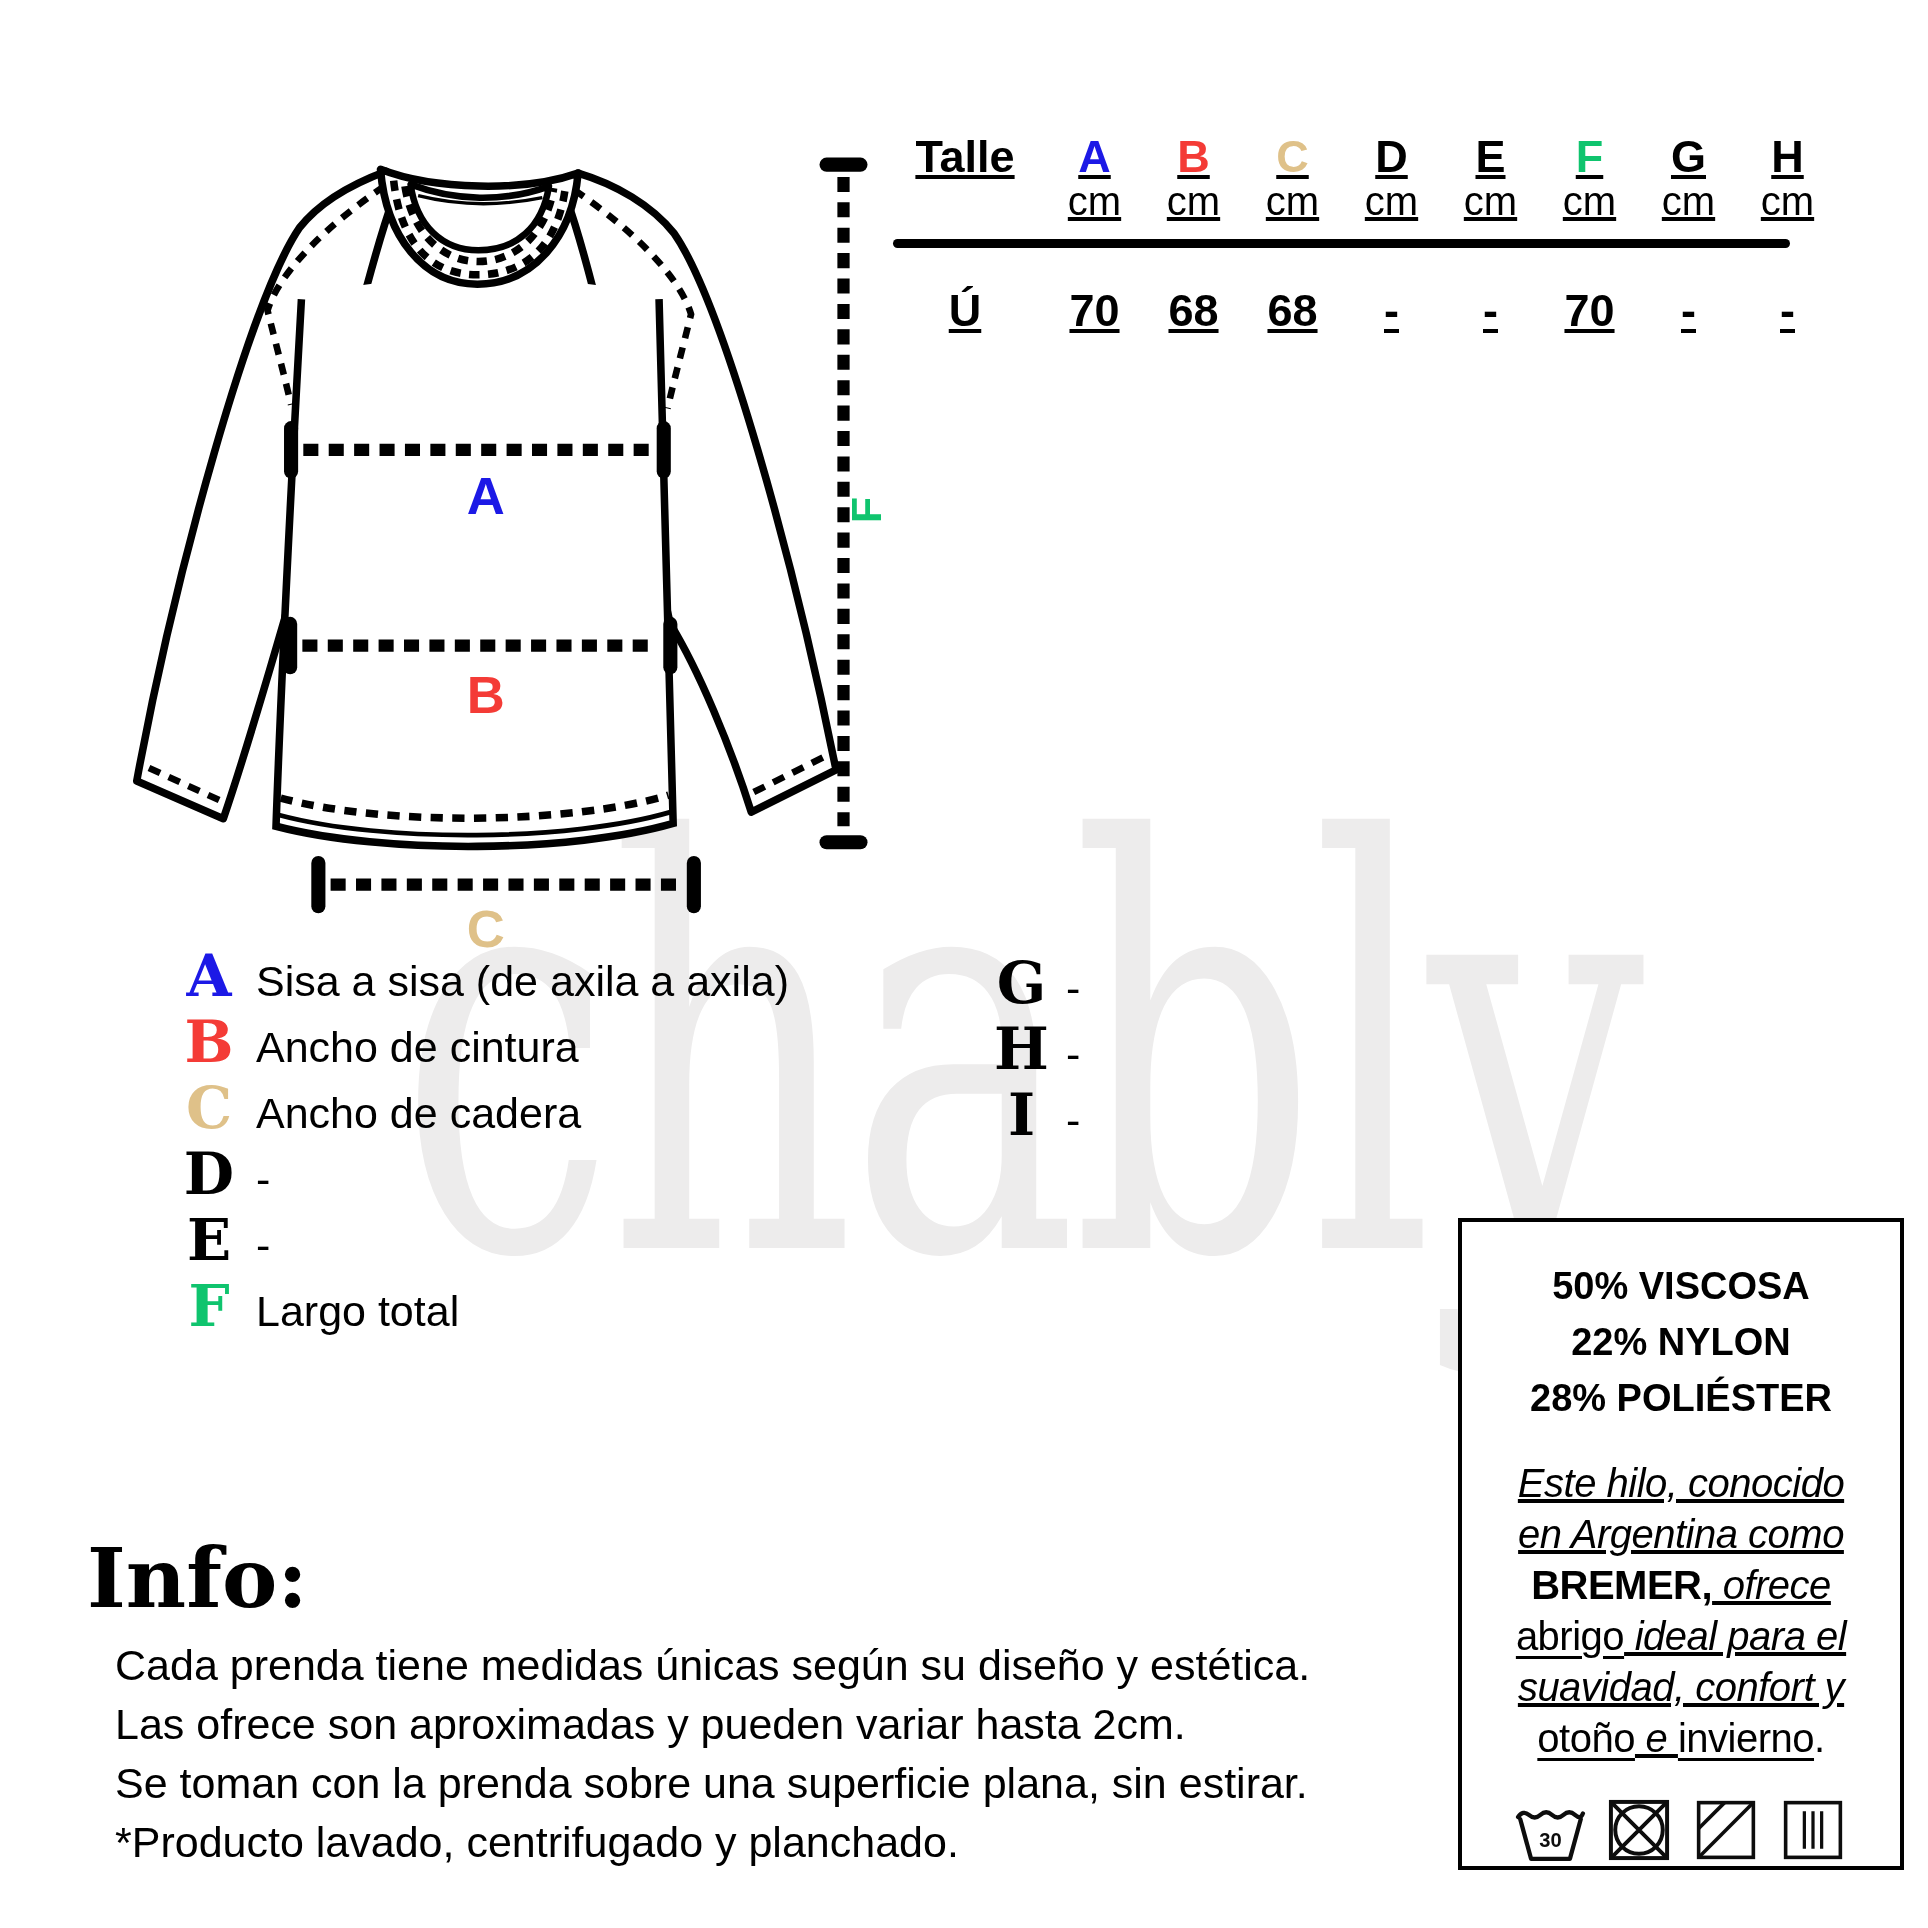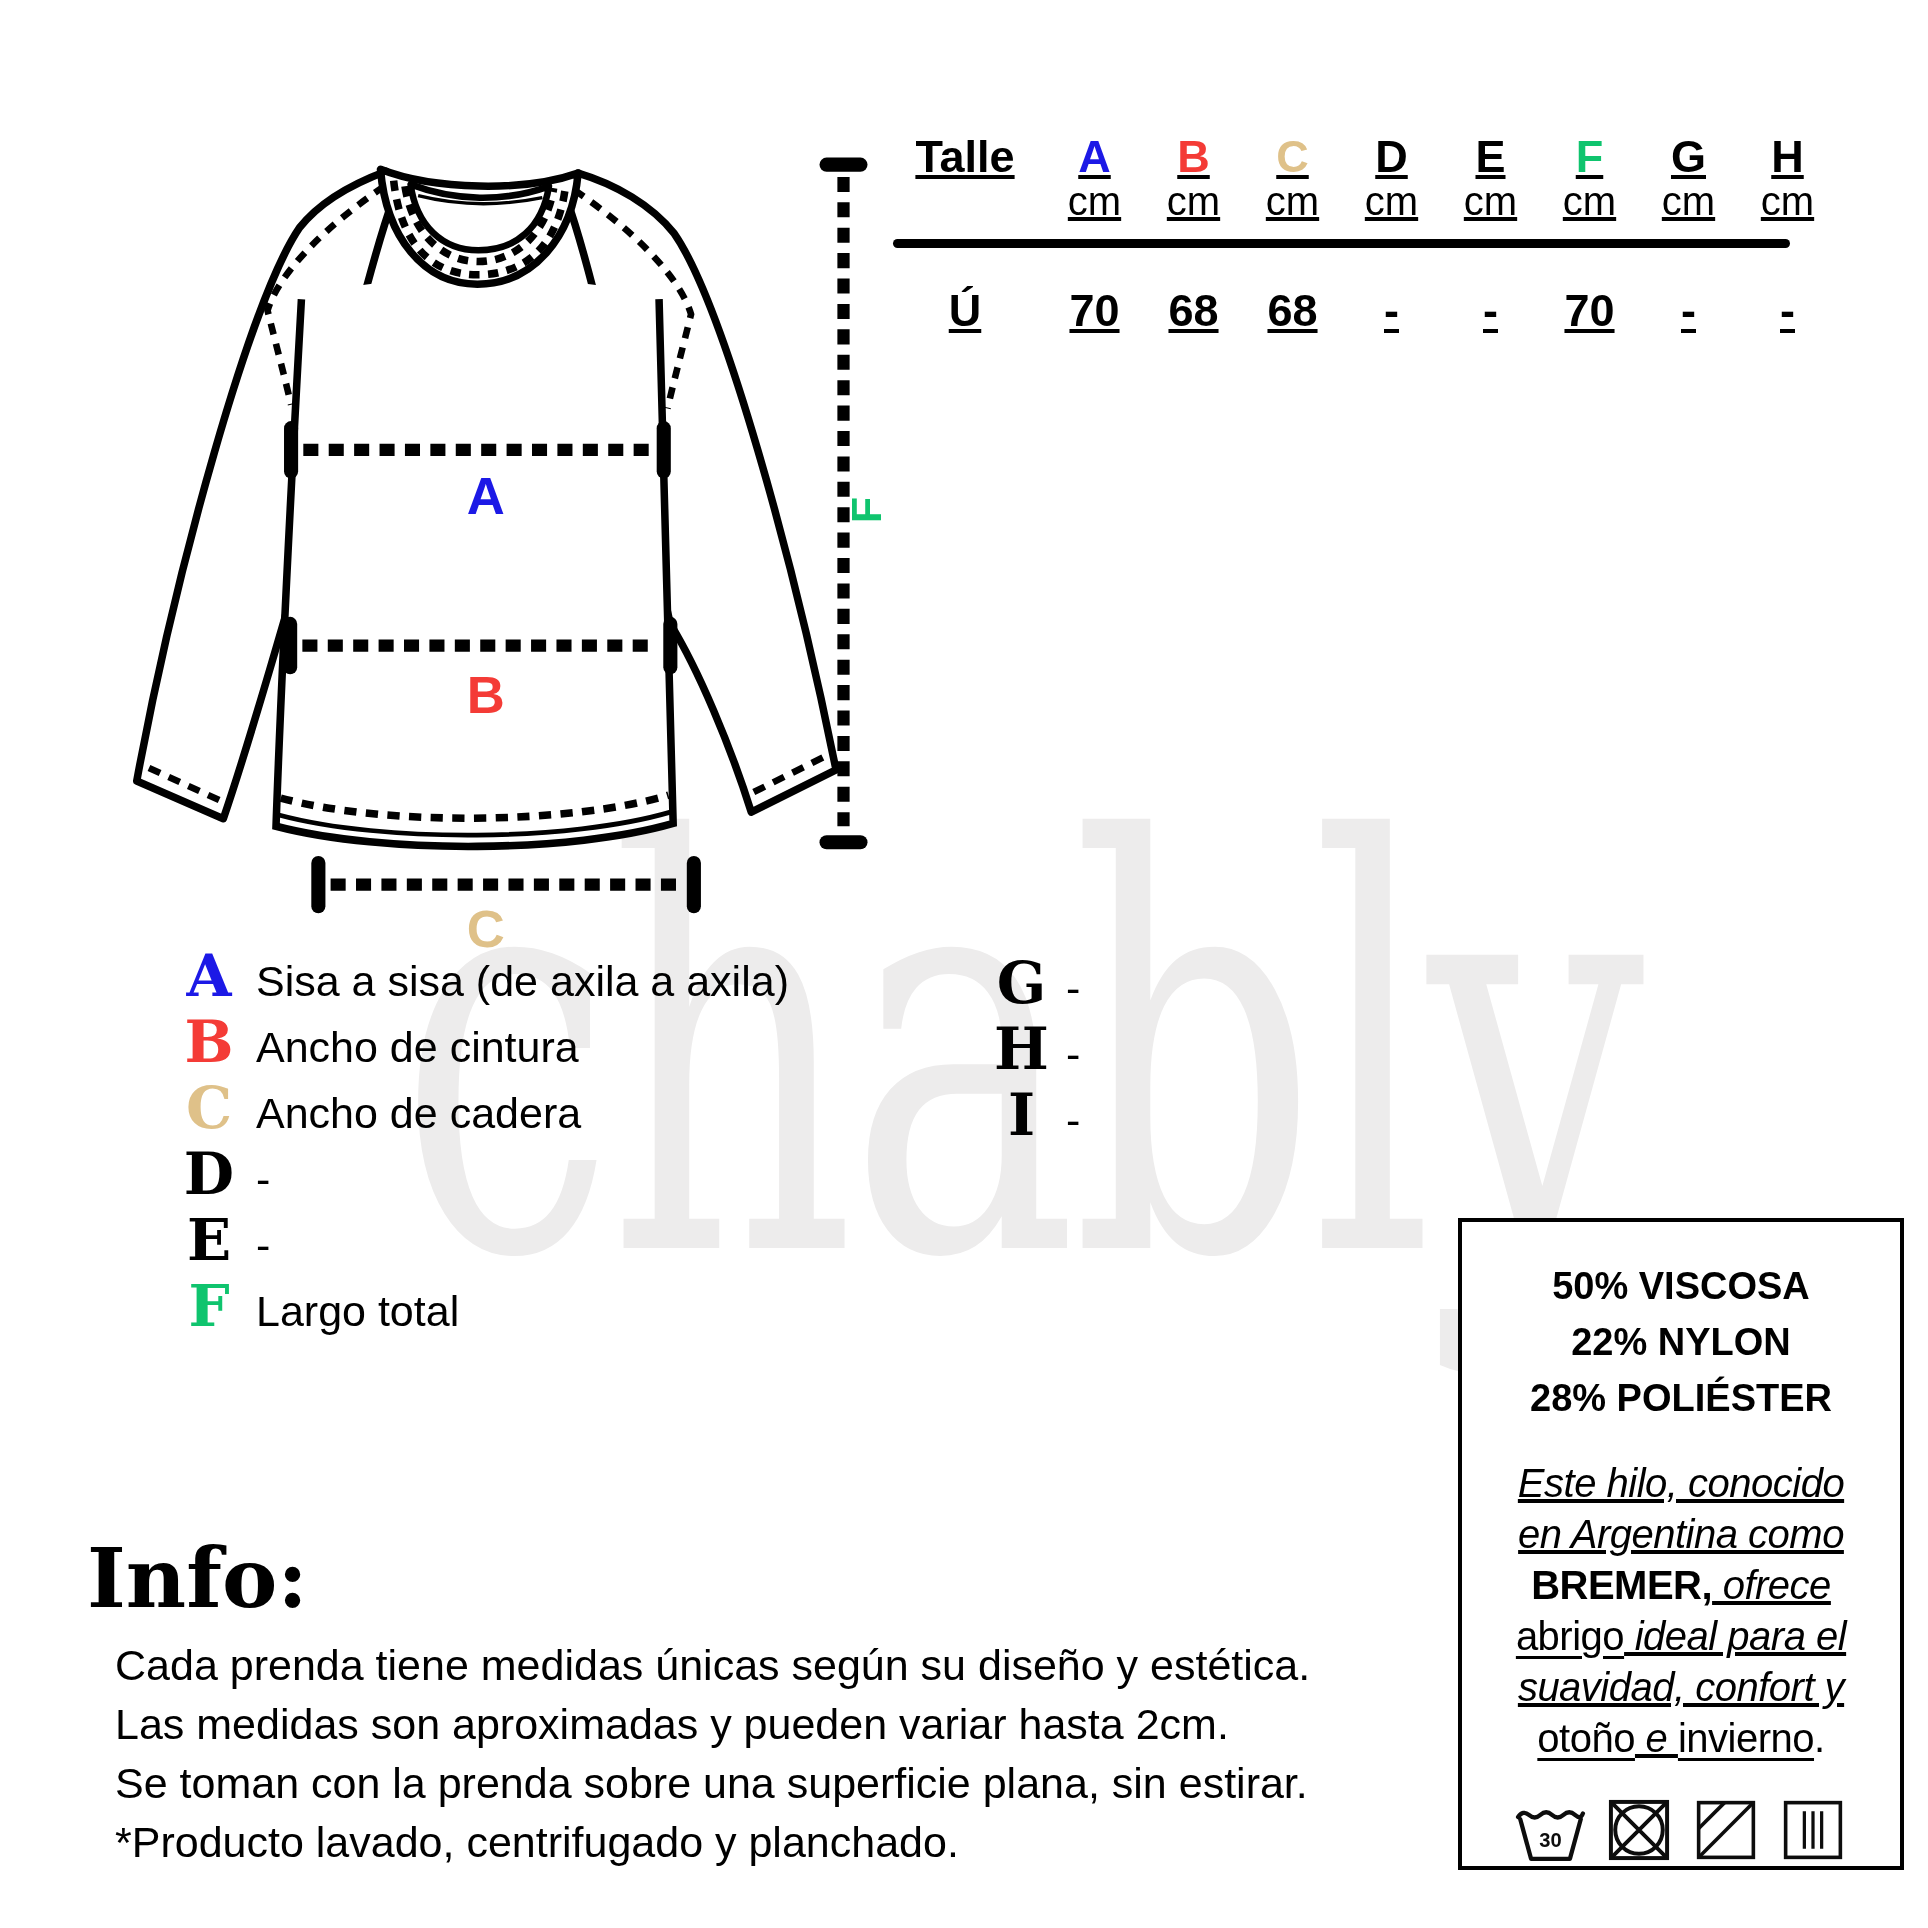--- a/index.html
+++ b/index.html
@@ -183,21 +183,21 @@
   <div class="lg-row">
     <span class="lg-letter" style="color: rgb(0, 0, 0);">I</span>
     <span class="lg-text">-</span>
     </div>
 </div>
 
 <div class="info">
   <div class="info-title">Info:</div>
   <div class="info-lines">
     <div>Cada prenda tiene medidas únicas según su diseño y estética.</div>
-    <div>Las medidas son aproximadas y pueden variar hasta 2cm.</div>
+    <div>Las ofrece son aproximadas y pueden variar hasta 2cm.</div>
     <div>Se toman con la prenda sobre una superficie plana, sin estirar.</div>
     <div>*Producto lavado, centrifugado y planchado.</div>
   </div>
 </div>
 
 <div class="comp-box">
   <div class="cb-comp">
     <div>50% VISCOSA</div>
     <div>22% NYLON</div>
     <div>28% POLIÉSTER</div>

